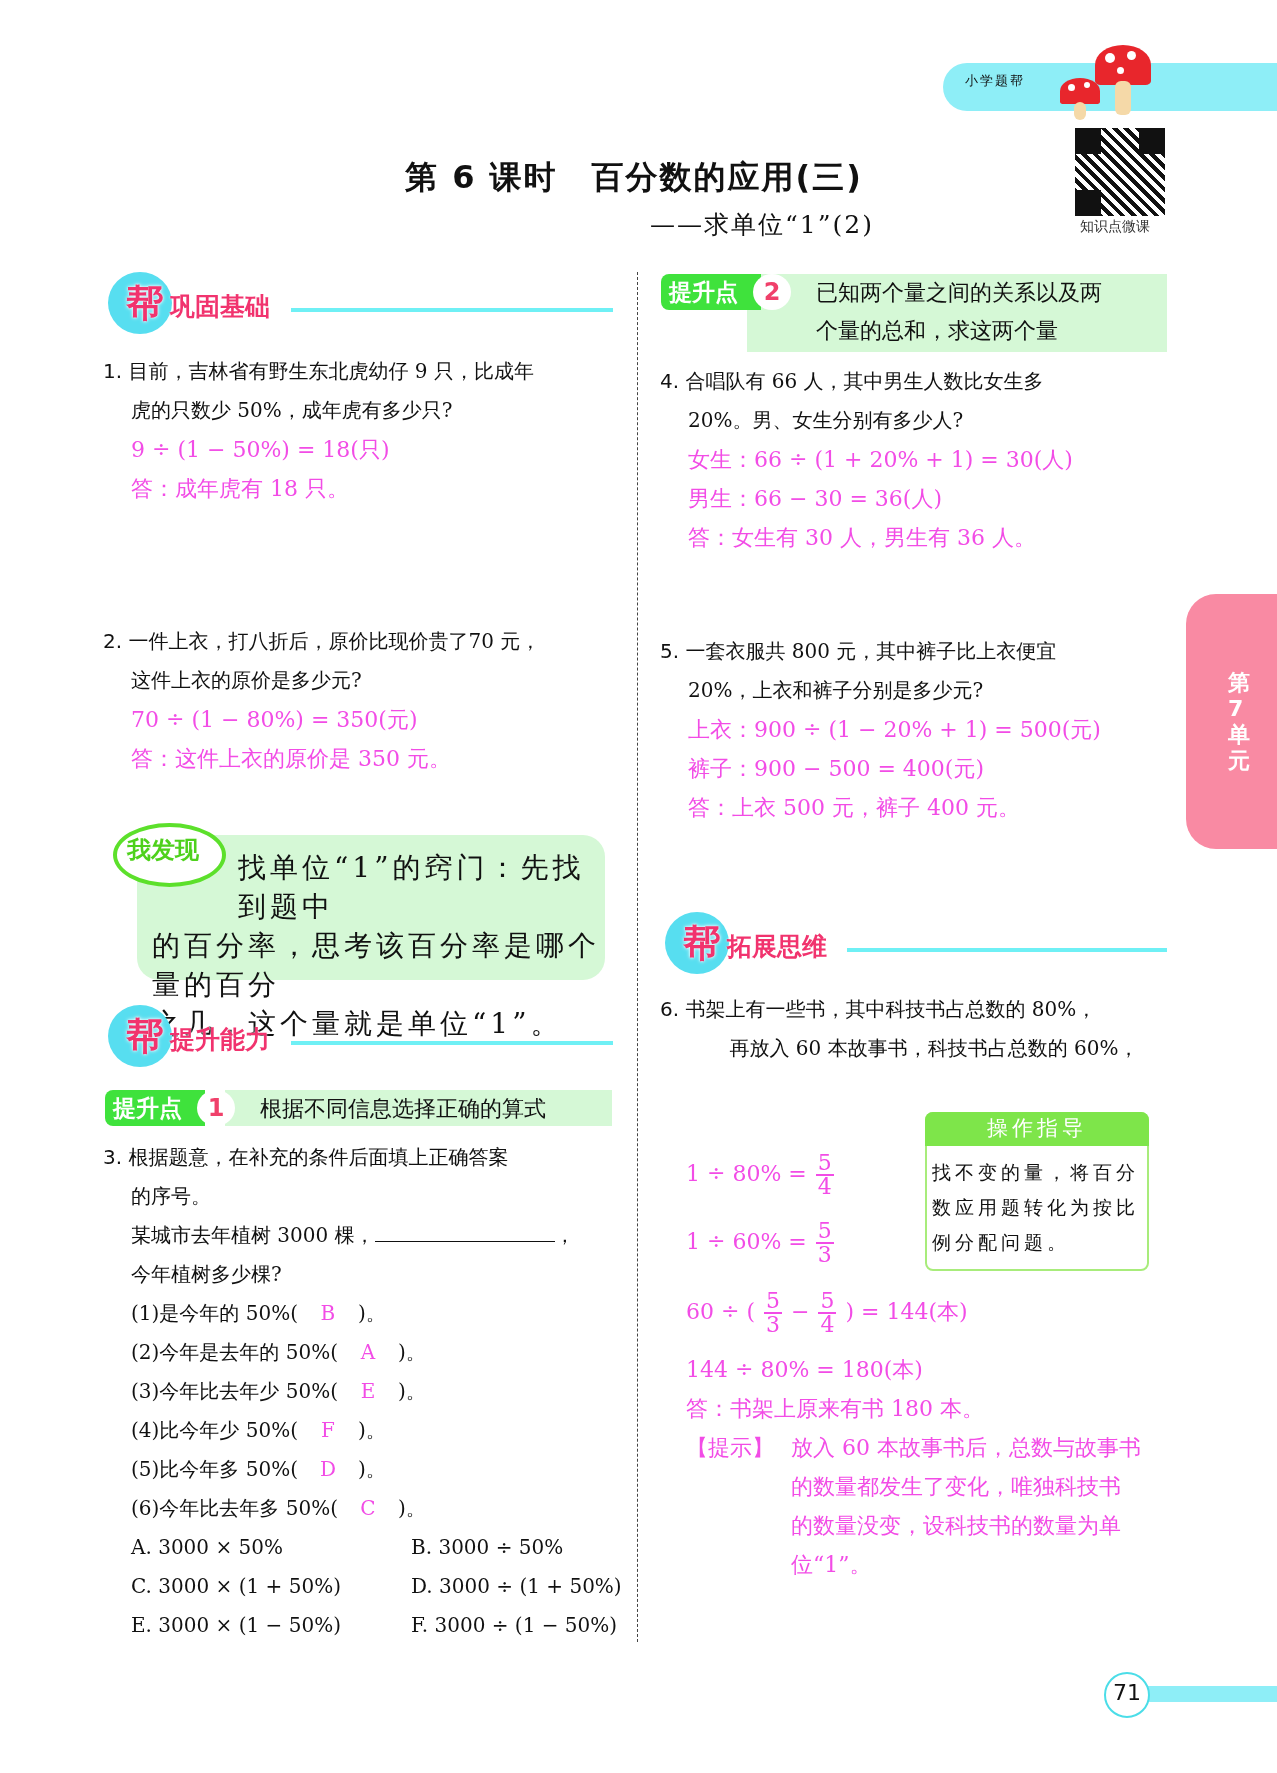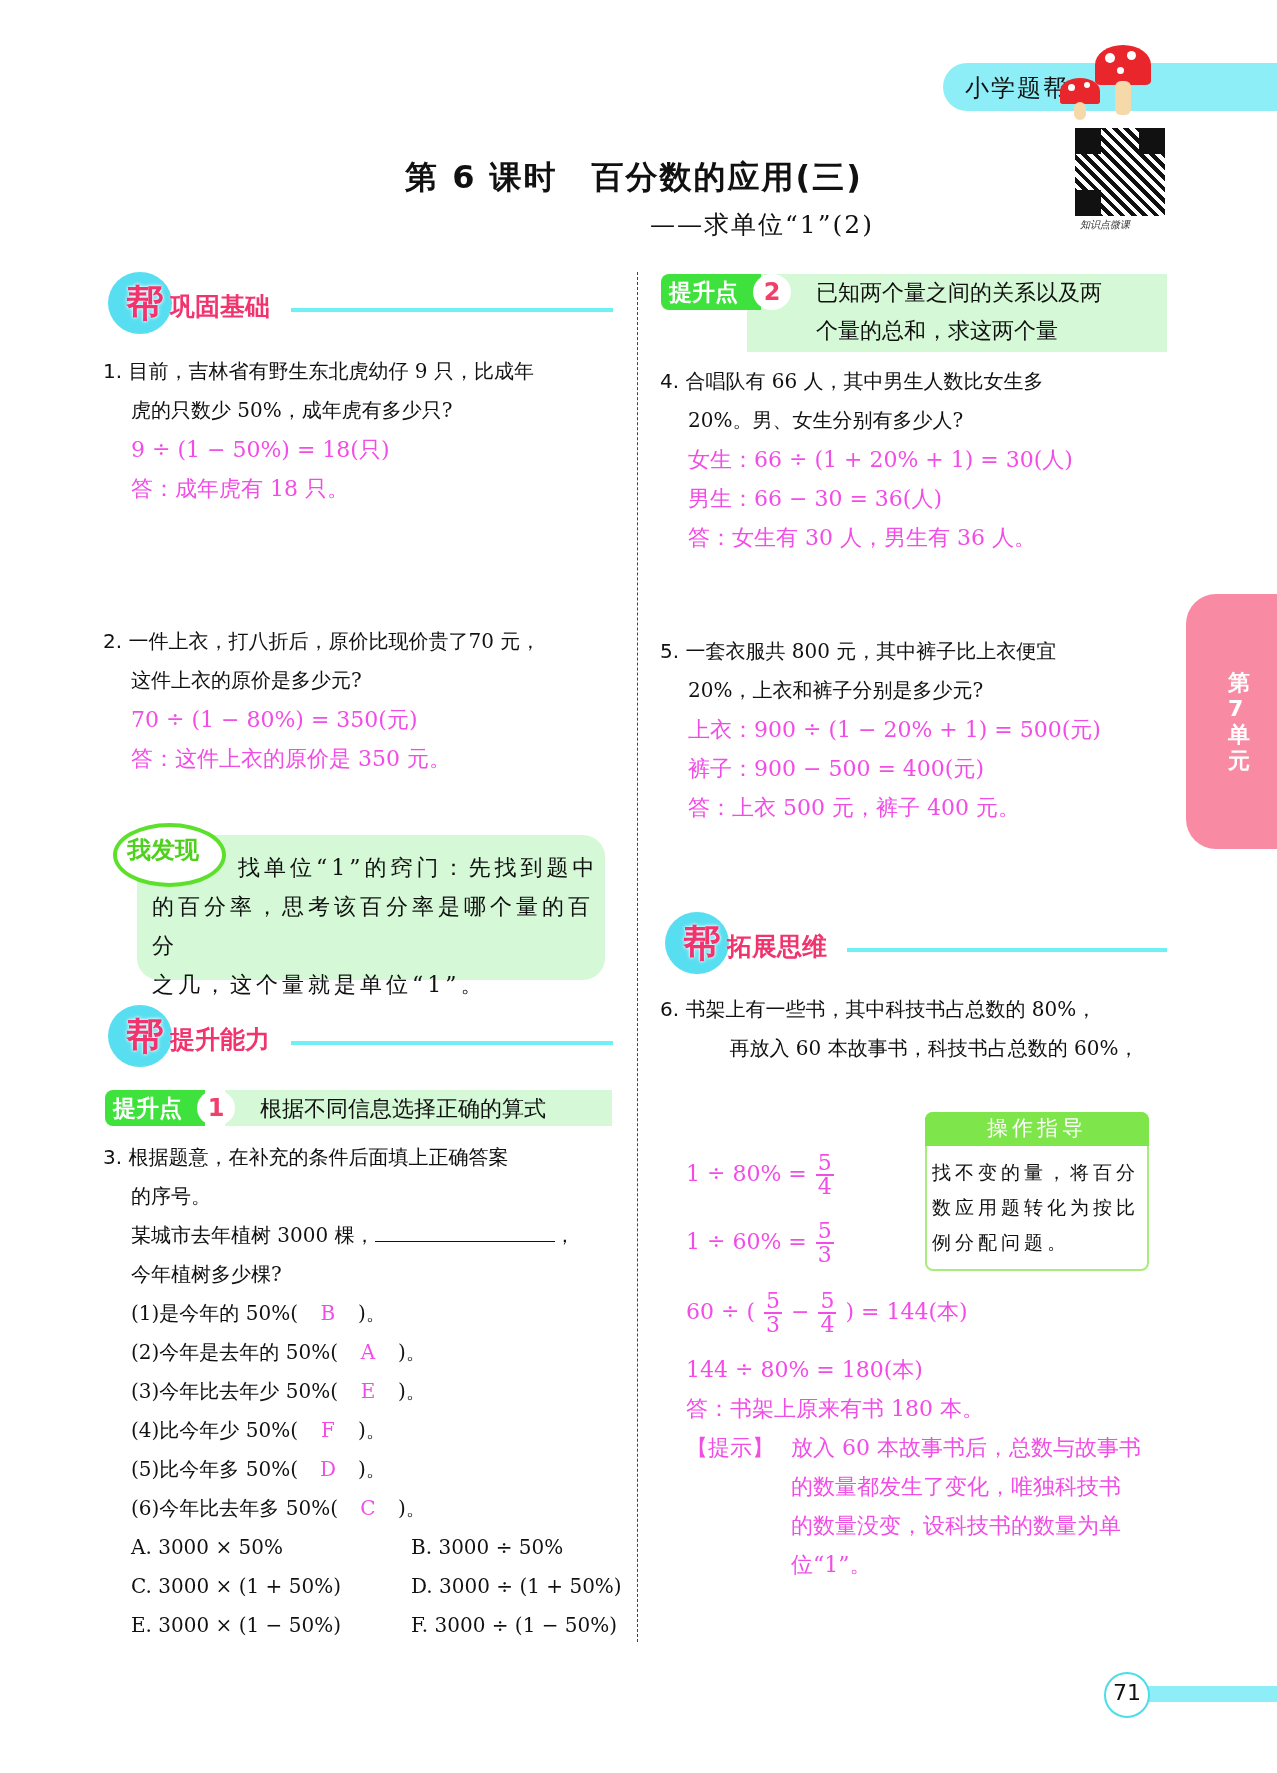--- a/index.html
+++ b/index.html
@@ -1,42 +1,42 @@
 <!DOCTYPE html>
 <html><head>
 <meta charset="utf-8">
 <style>
   html,body{margin:0;padding:0;background:#fff;}
   body{width:1277px;height:1773px;position:relative;overflow:hidden;font-family:"DejaVu Serif","Liberation Serif",serif;color:#111;}
   .abs{position:absolute;}
   .brand-pill{left:943px;top:63px;width:334px;height:48px;background:#8eeef7;border-radius:24px 0 0 24px;}
-  .brand-text{left:965px;top:72px;font-family:"DejaVu Sans","Liberation Sans",sans-serif;font-size:24px;color:#111;letter-spacing:2px;}
+  .brand-text{left:965px;top:72px;font-family:"DejaVu Sans","Liberation Sans",sans-serif;font-size:13px;color:#111;letter-spacing:2px;}
   .mushroom{position:absolute;}
   .mush-cap{position:absolute;border-radius:50% 50% 10% 10%;background:#e8262c;}
   .mush-stem{position:absolute;background:#f5d9a8;border-radius:6px;}
   .mush-dot{position:absolute;background:#fff;border-radius:50%;}
   .qr{left:1075px;top:128px;width:90px;height:88px;background:
       repeating-linear-gradient(90deg,#111 0 6px,#fff 6px 10px),
       #111;}
-  .qr-label{left:1080px;top:218px;font-size:10px;color:#333;font-family:"DejaVu Sans",sans-serif;font-style:italic;}
+  .qr-label{left:1080px;top:218px;font-size:14px;color:#333;font-family:"DejaVu Sans",sans-serif;}
   .title{left:405px;top:156px;font-family:"DejaVu Sans","Liberation Sans",sans-serif;font-weight:bold;font-size:32px;letter-spacing:2px;}
   .subtitle{left:650px;top:208px;font-size:25px;letter-spacing:2px;}
   .col-divider{left:637px;top:272px;width:0;height:1370px;border-left:1.5px dashed #444;}
   .sec-head{position:absolute;height:62px;}
   .sec-bubble{position:absolute;left:0;top:0;width:64px;height:62px;border-radius:50%;background:#57def0;}
   .sec-bang{position:absolute;left:18px;top:6px;font-family:"DejaVu Sans",sans-serif;font-weight:bold;font-size:38px;color:#f1336e;text-shadow:0 0 2px #fff,0 0 4px #fff;}
   .sec-title{position:absolute;left:62px;top:18px;font-family:"DejaVu Sans",sans-serif;font-weight:bold;font-size:25px;color:#f1336e;text-shadow:0 0 2px #fff;}
   .sec-line{position:absolute;top:36px;height:4px;background:#6ff0f5;}
   .q{position:absolute;font-size:20px;line-height:39px;}
   .q .num{font-family:"DejaVu Sans","Liberation Sans",sans-serif;}
   .ans{position:absolute;color:#f24ce6;font-size:22px;line-height:39px;}
   .tip-box{left:137px;top:835px;width:468px;height:145px;background:#d5f8d6;border-radius:22px;}
   .tip-badge{left:113px;top:823px;width:105px;height:56px;border:4px solid #5ce02b;border-radius:50%;background:#fff;}
   .tip-badge-text{left:127px;top:834px;font-family:"DejaVu Sans",sans-serif;font-weight:bold;font-size:24px;color:#4ed11c;}
-  .tip-text{position:absolute;font-size:22px;line-height:39px;letter-spacing:4px;}
+  .tip-text{position:absolute;font-size:28px;line-height:39px;letter-spacing:4px;}
   .point-bar{position:absolute;height:36px;}
   .point-green{position:absolute;left:0;top:0;height:36px;background:#3fe23c;border-radius:8px 0 0 8px;font-family:"DejaVu Sans",sans-serif;font-weight:bold;color:#fff;font-size:23px;line-height:36px;padding-left:8px;}
   .point-num{position:absolute;top:0;width:38px;height:36px;border-radius:50%;background:#fff;color:#f0406a;font-family:"DejaVu Sans",sans-serif;font-weight:bold;font-size:24px;text-align:center;line-height:36px;}
   .point-bg{position:absolute;background:#d5f8d6;}
   .point-text{position:absolute;font-family:"DejaVu Sans","Liberation Sans",sans-serif;font-size:22px;line-height:38px;}
   .guide-box{left:925px;top:1112px;width:220px;height:155px;border:2px solid #a8ec7b;border-radius:8px;background:#fff;}
   .guide-head{left:925px;top:1112px;width:224px;height:34px;background:#7ee54a;border-radius:8px 8px 0 0;color:#fff;font-family:"DejaVu Sans",sans-serif;font-size:21px;text-align:center;line-height:32px;letter-spacing:4px;}
   .guide-text{position:absolute;font-size:19px;line-height:35px;letter-spacing:4px;}
   .side-tab{left:1186px;top:594px;width:91px;height:255px;background:#f98aa3;border-radius:30px 0 0 30px;}
   .side-tab-text{left:1196px;top:670px;width:30px;color:#fff;font-family:"DejaVu Sans",sans-serif;font-weight:bold;font-size:22px;line-height:26px;margin-left:32px;}

